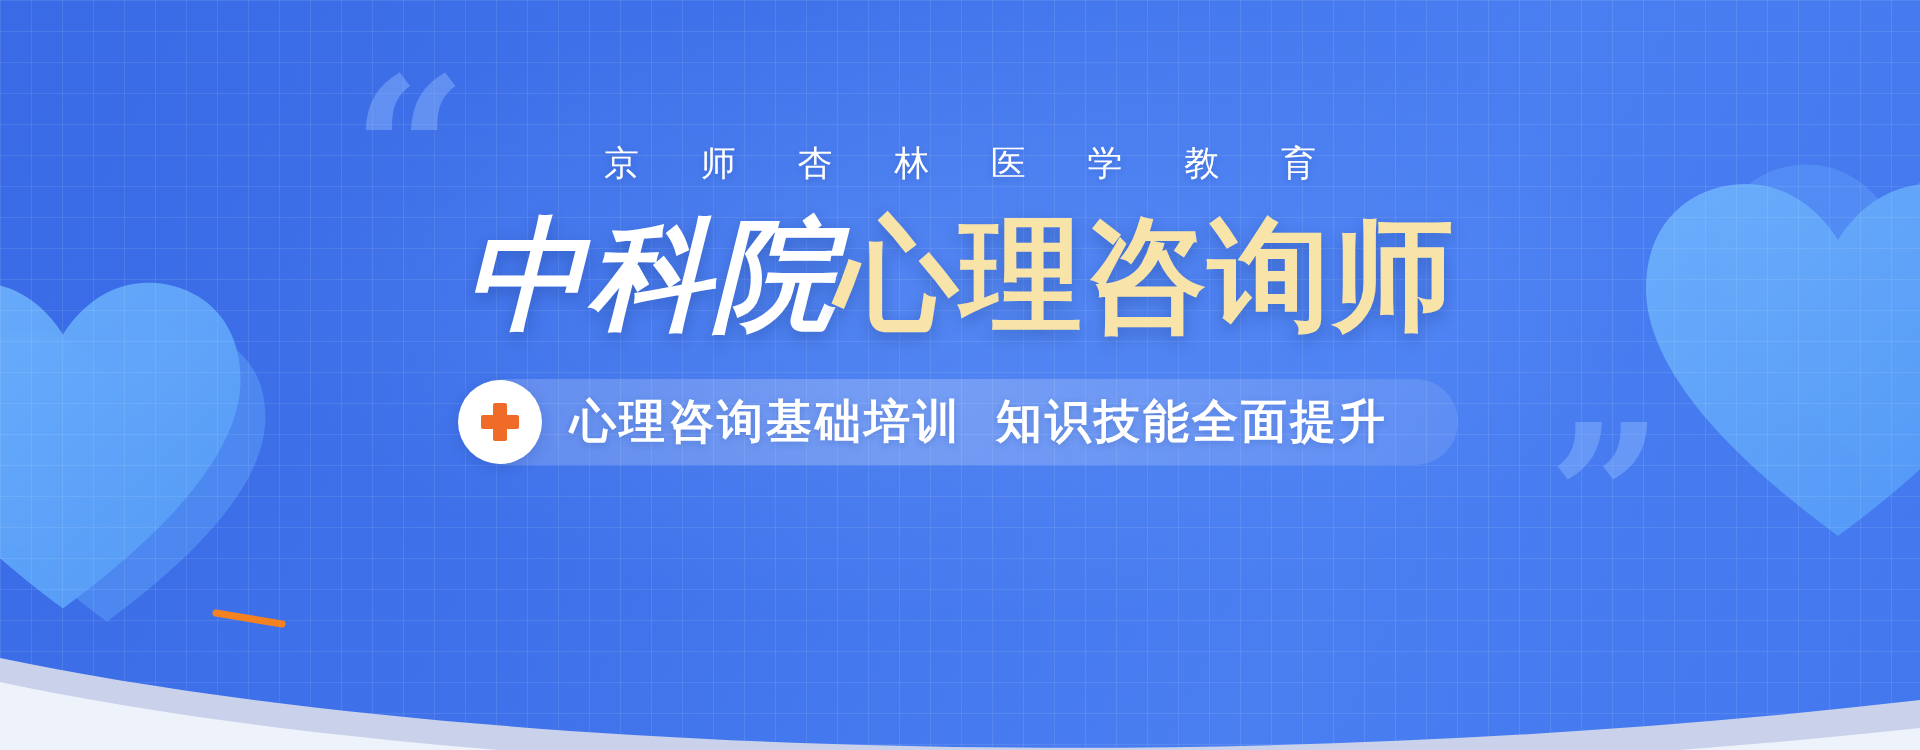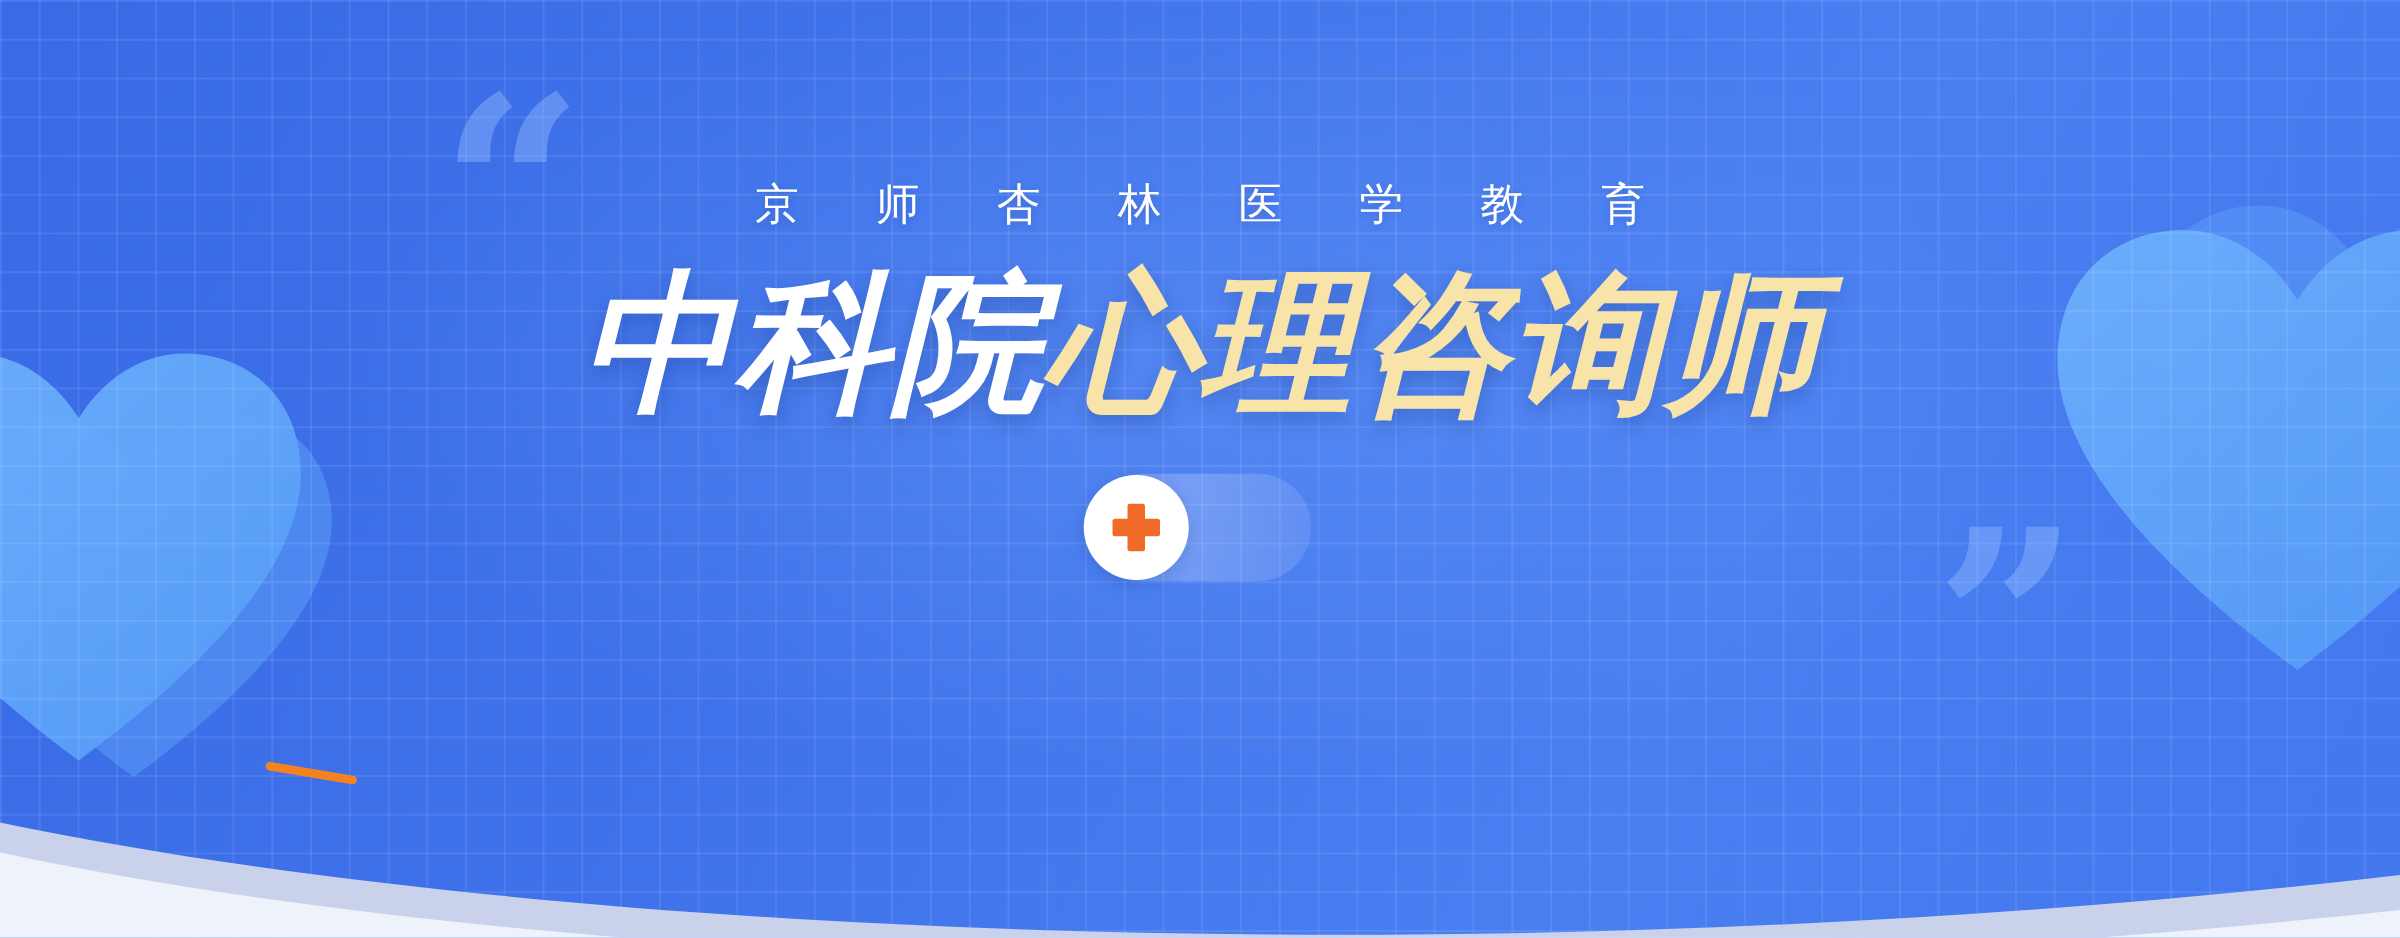--- a/index.html
+++ b/index.html
@@ -58,21 +58,21 @@
     text-shadow:0 2px 6px rgba(20,50,130,.22);
     white-space:nowrap;
   }
   .title{
     margin-top:26px;white-space:nowrap;
     font-size:122px;font-weight:900;line-height:1.02;
     letter-spacing:2px;
     text-shadow:0 6px 16px rgba(18,45,120,.30);
   }
   .title .t-white{color:#ffffff;font-style:italic;}
-  .title .t-gold{color:#f8e3a8;font-style:italic;}
+  .title .t-gold{color:#f8e3a8;}
 
   
   .pill-wrap{
     margin-top:42px;position:relative;
     display:flex;align-items:center;
     height:86px;
     padding:0 70px 0 108px;
     background:linear-gradient(90deg,rgba(255,255,255,.17) 0%,rgba(255,255,255,.22) 45%,rgba(255,255,255,.10) 100%);
     border-radius:43px;
   }
@@ -153,20 +153,23 @@
     <div class="title">
       <span class="t-white">中科院</span><span class="t-gold">心理咨询师</span>
     </div>
 
     <div class="pill-wrap">
       <div class="cross-badge">
         <svg width="46" height="46" viewBox="0 0 46 46" aria-hidden="true">
           <path d="M18 4 h10 a2 2 0 0 1 2 2 v10 h10 a2 2 0 0 1 2 2 v10 a2 2 0 0 1 -2 2 h-10 v10 a2 2 0 0 1 -2 2 h-10 a2 2 0 0 1 -2 -2 v-10 h-10 a2 2 0 0 1 -2 -2 v-10 a2 2 0 0 1 2 -2 h10 v-10 a2 2 0 0 1 2 -2 z" fill="#f06a28"></path>
         </svg>
       </div>
+      <div class="tagline">
+        <span>心理咨询基础培训</span><span class="gap"></span><span>知识技能全面提升</span>
+      </div>
     </div>
 
   </div>
 
   <div class="wave">
     <svg viewBox="0 0 1920 200" preserveAspectRatio="none" height="200" aria-hidden="true">
       <path d="M0,108 C420,196 1180,236 1920,150 L1920,200 L0,200 Z" fill="#c9d2ea"></path>
       <path d="M0,132 C420,222 1180,258 1920,178 L1920,200 L0,200 Z" fill="#eef2fb"></path>
     </svg>
   </div>

